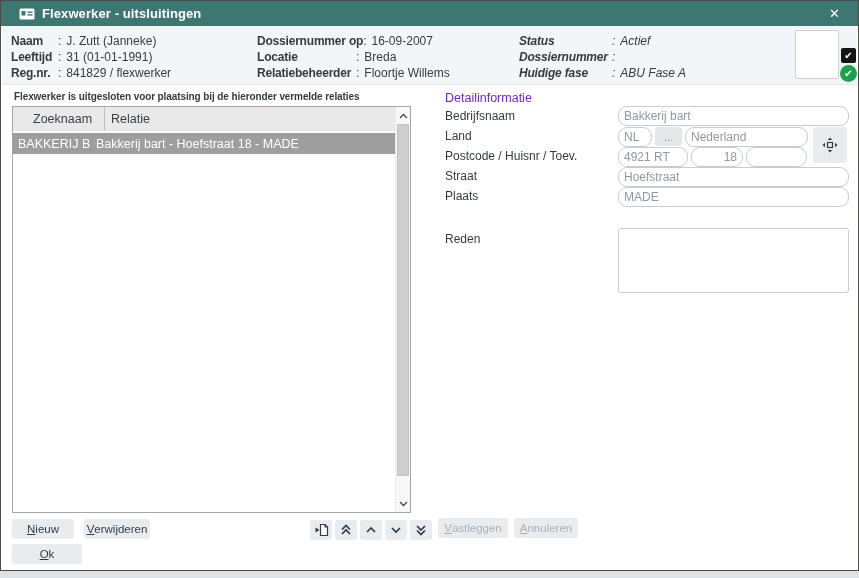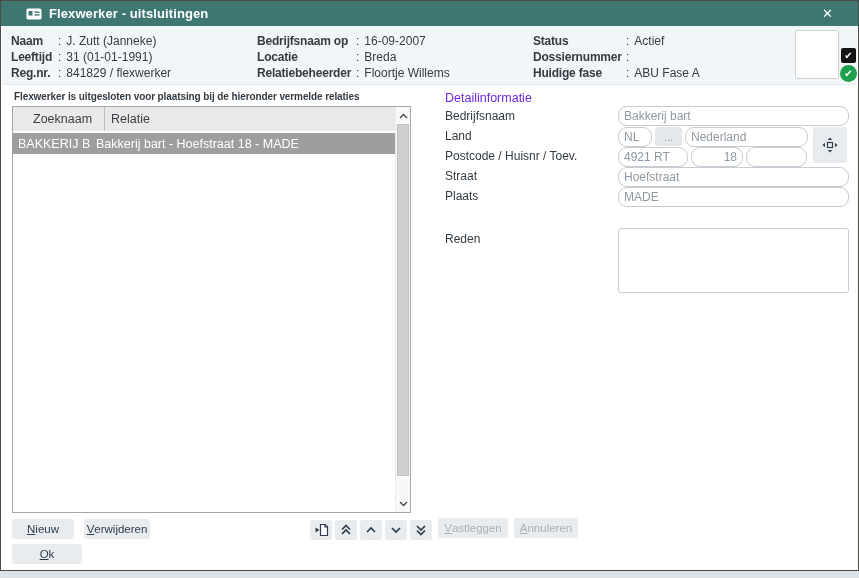--- a/index.html
+++ b/index.html
@@ -3,30 +3,30 @@
 <meta charset="utf-8">
 <style>
   html,body{margin:0;padding:0;background:#dde2e6;}
   .stage{position:relative;width:859px;height:578px;overflow:hidden;
          font-family:"Liberation Sans","DejaVu Sans",sans-serif;background:#dde2e6;}
   .window{position:absolute;left:0;top:0;width:859px;height:571px;background:#fff;
           border:1px solid #4b4c47;box-sizing:border-box;}
 
   
   .titlebar{position:absolute;left:0;top:0;right:0;height:25px;background:var(--titlebar,#3e7772);
-            display:flex;align-items:center;padding:0 25px;box-sizing:border-box;}
+            display:flex;align-items:center;padding:0 18px;box-sizing:border-box;}
   .app-icon{margin-right:7px;flex:0 0 auto;}
   .title{color:#fff;font-weight:700;font-size:13px;letter-spacing:.1px;}
   .close{margin-left:auto;color:#fff;font-size:13px;font-weight:700;cursor:pointer;line-height:1;}
 
   
   .header{position:absolute;left:1px;top:25px;right:1px;height:59px;background:#f3f6f9;
           border-bottom:1px solid #e6eaee;box-sizing:border-box;padding-left:48px;}
   .hcol{position:absolute;top:7px;}
-  .hc1{left:9px;} .hc2{left:255px;} .hc3{left:531px;}
+  .hc1{left:9px;} .hc2{left:255px;} .hc3{left:517px;font-style:italic;}
   .hrow{display:flex;height:16px;align-items:center;font-size:12px;color:#333b43;}
   .hlabel{white-space:nowrap;font-weight:700;letter-spacing:-0.2px;overflow:visible;}
   .hc1 .hlabel{flex:0 0 47px;} .hc2 .hlabel{flex:0 0 99px;} .hc3 .hlabel{flex:0 0 93px;}
   .colon{flex:0 0 auto;}
   .hval{margin-left:5px;white-space:nowrap;}
   .photo{position:absolute;left:794px;top:29px;width:44px;height:49px;background:#fff;
          border:1px solid #ccd1d6;border-radius:2px;box-sizing:border-box;}
   .chk{position:absolute;left:840px;top:47px;width:15px;height:15px;border-radius:2px;
        background:var(--checkbox-black,#141414);color:#fff;font-size:10px;
        display:flex;align-items:center;justify-content:center;cursor:pointer;}
@@ -116,21 +116,21 @@
             <span class="hval">31 (01-01-1991)</span>
         </div>
         <div class="hrow">
           <span class="hlabel">Reg.nr.</span>
             <span class="colon">:</span>
             <span class="hval">841829 / flexwerker</span>
         </div>
       </div>
       <div class="hcol hc2">
         <div class="hrow">
-          <span class="hlabel">Bedrijfsnaam op</span>
+          <span class="hlabel">Dossiernummer op</span>
             <span class="colon">:</span>
             <span class="hval">16-09-2007</span>
         </div>
         <div class="hrow">
           <span class="hlabel">Locatie</span>
             <span class="colon">:</span>
             <span class="hval">Breda</span>
         </div>
         <div class="hrow">
           <span class="hlabel">Relatiebeheerder</span>

